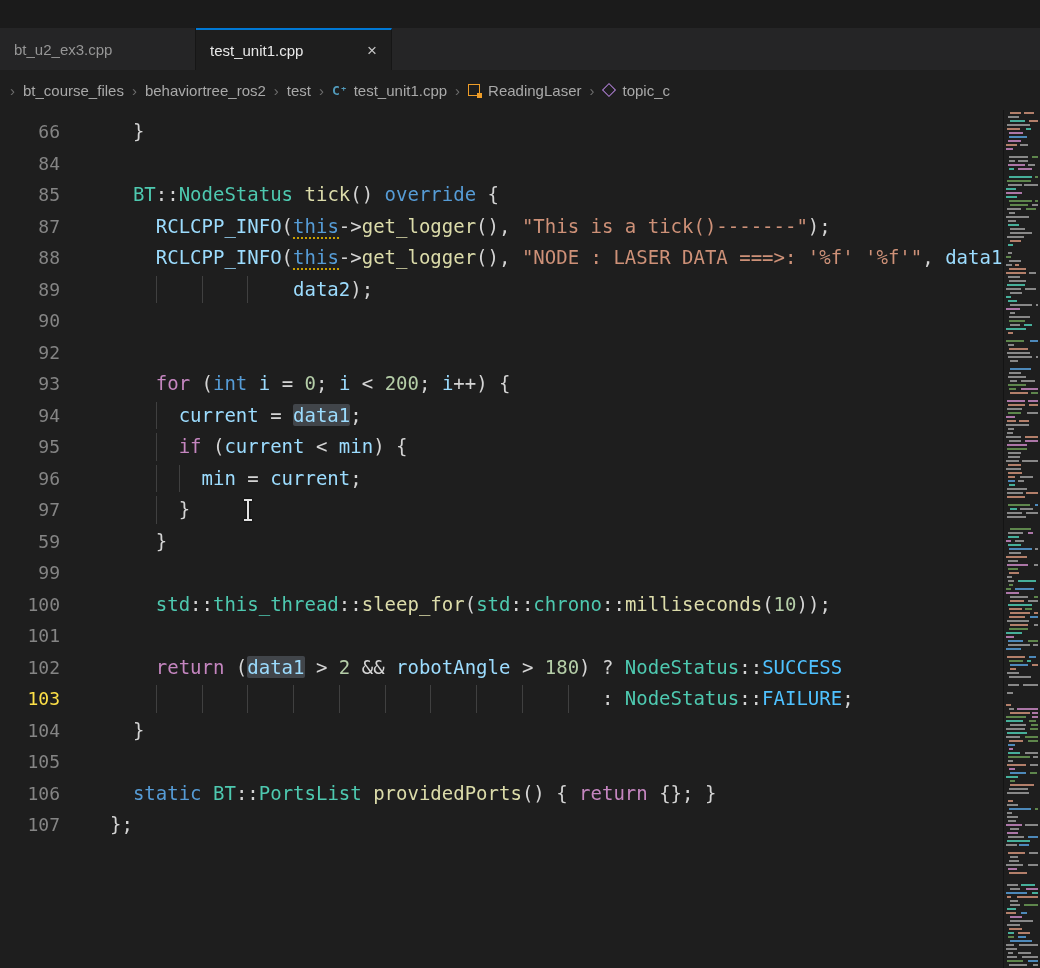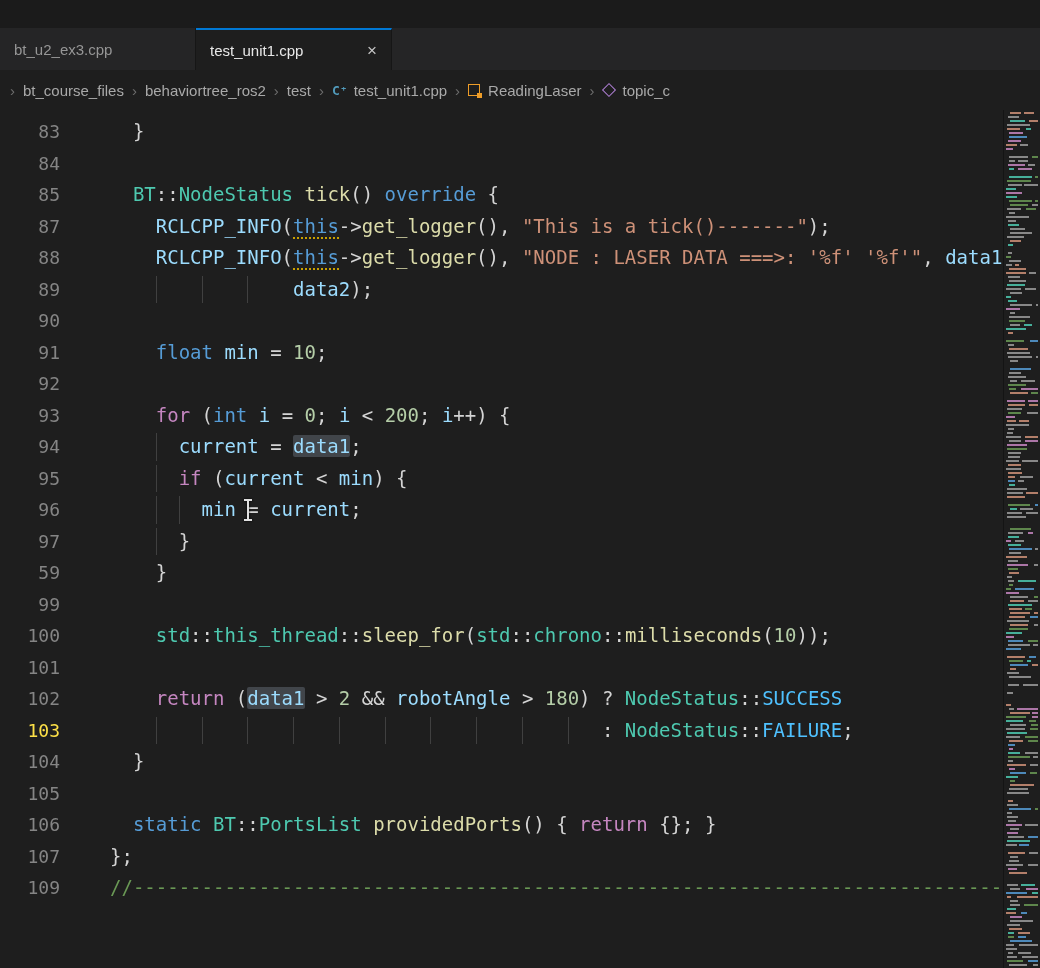--- a/index.html
+++ b/index.html
@@ -91,21 +91,21 @@
       </span>
       <span class="bc-chev">›</span>
       <span class="bc-item">
         <span class="bci field-icon" style="border-color: rgb(177, 128, 215);"></span>
         <span>topic_c</span>
       </span>
     </div>
   <div class="editor">
     <div class="code-area" id="code-area">
         <div class="line">
-          <div class="ln" style="color: rgb(133, 133, 133);">83</div>
+          <div class="ln" style="color: rgb(133, 133, 133);">66</div>
           <div class="code"><span style="color: rgb(212, 212, 212);">  }</span></div>
         </div>
         <div class="line">
           <div class="ln" style="color: rgb(133, 133, 133);">84</div>
           <div class="code"></div>
         </div>
         <div class="line">
           <div class="ln" style="color: rgb(133, 133, 133);">85</div>
           <div class="code"><span style="color: rgb(212, 212, 212);">  </span><span style="color: rgb(78, 201, 176);">BT</span><span style="color: rgb(212, 212, 212);">::</span><span style="color: rgb(78, 201, 176);">NodeStatus</span><span style="color: rgb(212, 212, 212);"> </span><span style="color: rgb(220, 220, 170);">tick</span><span style="color: rgb(212, 212, 212);">() </span><span style="color: rgb(86, 156, 214);">override</span><span style="color: rgb(212, 212, 212);"> {</span></div>
         </div>
@@ -119,24 +119,20 @@
         </div>
         <div class="line">
           <div class="ln" style="color: rgb(133, 133, 133);">89</div>
           <div class="code"><span class="guide" style="left: 4ch; border-left: 1px solid rgb(64, 64, 64);"></span><span class="guide" style="left: 8ch; border-left: 1px solid rgb(64, 64, 64);"></span><span class="guide" style="left: 12ch; border-left: 1px solid rgb(64, 64, 64);"></span><span style="color: rgb(212, 212, 212);">                </span><span style="color: rgb(156, 220, 254);">data2</span><span style="color: rgb(212, 212, 212);">);</span></div>
         </div>
         <div class="line">
           <div class="ln" style="color: rgb(133, 133, 133);">90</div>
           <div class="code"></div>
         </div>
         <div class="line">
-          <div class="ln" style="color: rgb(133, 133, 133);">91</div>
-          <div class="code"><span style="color: rgb(212, 212, 212);">    </span><span style="color: rgb(86, 156, 214);">float</span><span style="color: rgb(212, 212, 212);"> </span><span style="color: rgb(156, 220, 254);">min</span><span style="color: rgb(212, 212, 212);"> = </span><span style="color: rgb(181, 206, 168);">10</span><span style="color: rgb(212, 212, 212);">;</span></div>
-        </div>
-        <div class="line">
           <div class="ln" style="color: rgb(133, 133, 133);">92</div>
         </div>
         <div class="line">
           <div class="ln" style="color: rgb(133, 133, 133);">93</div>
           <div class="code"><span style="color: rgb(212, 212, 212);">    </span><span style="color: rgb(197, 134, 192);">for</span><span style="color: rgb(212, 212, 212);"> (</span><span style="color: rgb(86, 156, 214);">int</span><span style="color: rgb(212, 212, 212);"> </span><span style="color: rgb(156, 220, 254);">i</span><span style="color: rgb(212, 212, 212);"> = </span><span style="color: rgb(181, 206, 168);">0</span><span style="color: rgb(212, 212, 212);">; </span><span style="color: rgb(156, 220, 254);">i</span><span style="color: rgb(212, 212, 212);"> &lt; </span><span style="color: rgb(181, 206, 168);">200</span><span style="color: rgb(212, 212, 212);">; </span><span style="color: rgb(156, 220, 254);">i</span><span style="color: rgb(212, 212, 212);">++) {</span></div>
         </div>
         <div class="line">
           <div class="ln" style="color: rgb(133, 133, 133);">94</div>
           <div class="code"><span class="guide" style="left: 4ch; border-left: 1px solid rgb(64, 64, 64);"></span><span style="color: rgb(212, 212, 212);">      </span><span style="color: rgb(156, 220, 254);">current</span><span style="color: rgb(212, 212, 212);"> = </span><span style="color: rgb(156, 220, 254); background: rgba(99, 108, 118, 0.5); border-radius: 2px;">data1</span><span style="color: rgb(212, 212, 212);">;</span></div>
         </div>
@@ -184,24 +180,20 @@
           <div class="ln" style="color: rgb(133, 133, 133);">105</div>
           <div class="code"></div>
         </div>
         <div class="line">
           <div class="ln" style="color: rgb(133, 133, 133);">106</div>
           <div class="code"><span style="color: rgb(212, 212, 212);">  </span><span style="color: rgb(86, 156, 214);">static</span><span style="color: rgb(212, 212, 212);"> </span><span style="color: rgb(78, 201, 176);">BT</span><span style="color: rgb(212, 212, 212);">::</span><span style="color: rgb(78, 201, 176);">PortsList</span><span style="color: rgb(212, 212, 212);"> </span><span style="color: rgb(220, 220, 170);">providedPorts</span><span style="color: rgb(212, 212, 212);">() { </span><span style="color: rgb(197, 134, 192);">return</span><span style="color: rgb(212, 212, 212);"> {}; }</span></div>
         </div>
         <div class="line">
           <div class="ln" style="color: rgb(133, 133, 133);">107</div>
           <div class="code"><span style="color: rgb(212, 212, 212);">};</span></div>
-        </div>
-        <div class="line">
-          <div class="ln" style="color: rgb(133, 133, 133);">109</div>
-          <div class="code"><span style="color: rgb(106, 153, 85);">//----------------------------------------------------------------------------</span></div>
         </div>
       </div>
     <div class="minimap" id="minimap">
         <div class="mm-bar" style="left: 6px; top: 2px; width: 10.8712px; background: rgb(206, 145, 120);"></div>
         <div class="mm-bar" style="left: 20.362px; top: 2px; width: 9.77777px; background: rgb(206, 145, 120);"></div>
         <div class="mm-bar" style="left: 4px; top: 6px; width: 10.577px; background: rgb(155, 155, 155);"></div>
         <div class="mm-bar" style="left: 6px; top: 10px; width: 14.8032px; background: rgb(78, 201, 176);"></div>
         <div class="mm-bar" style="left: 24.9932px; top: 10px; width: 9.00679px; background: rgb(206, 145, 120);"></div>
         <div class="mm-bar" style="left: 3px; top: 14px; width: 22.9967px; background: rgb(155, 155, 155);"></div>
         <div class="mm-bar" style="left: 3px; top: 18px; width: 13.2851px; background: rgb(206, 145, 120);"></div>

